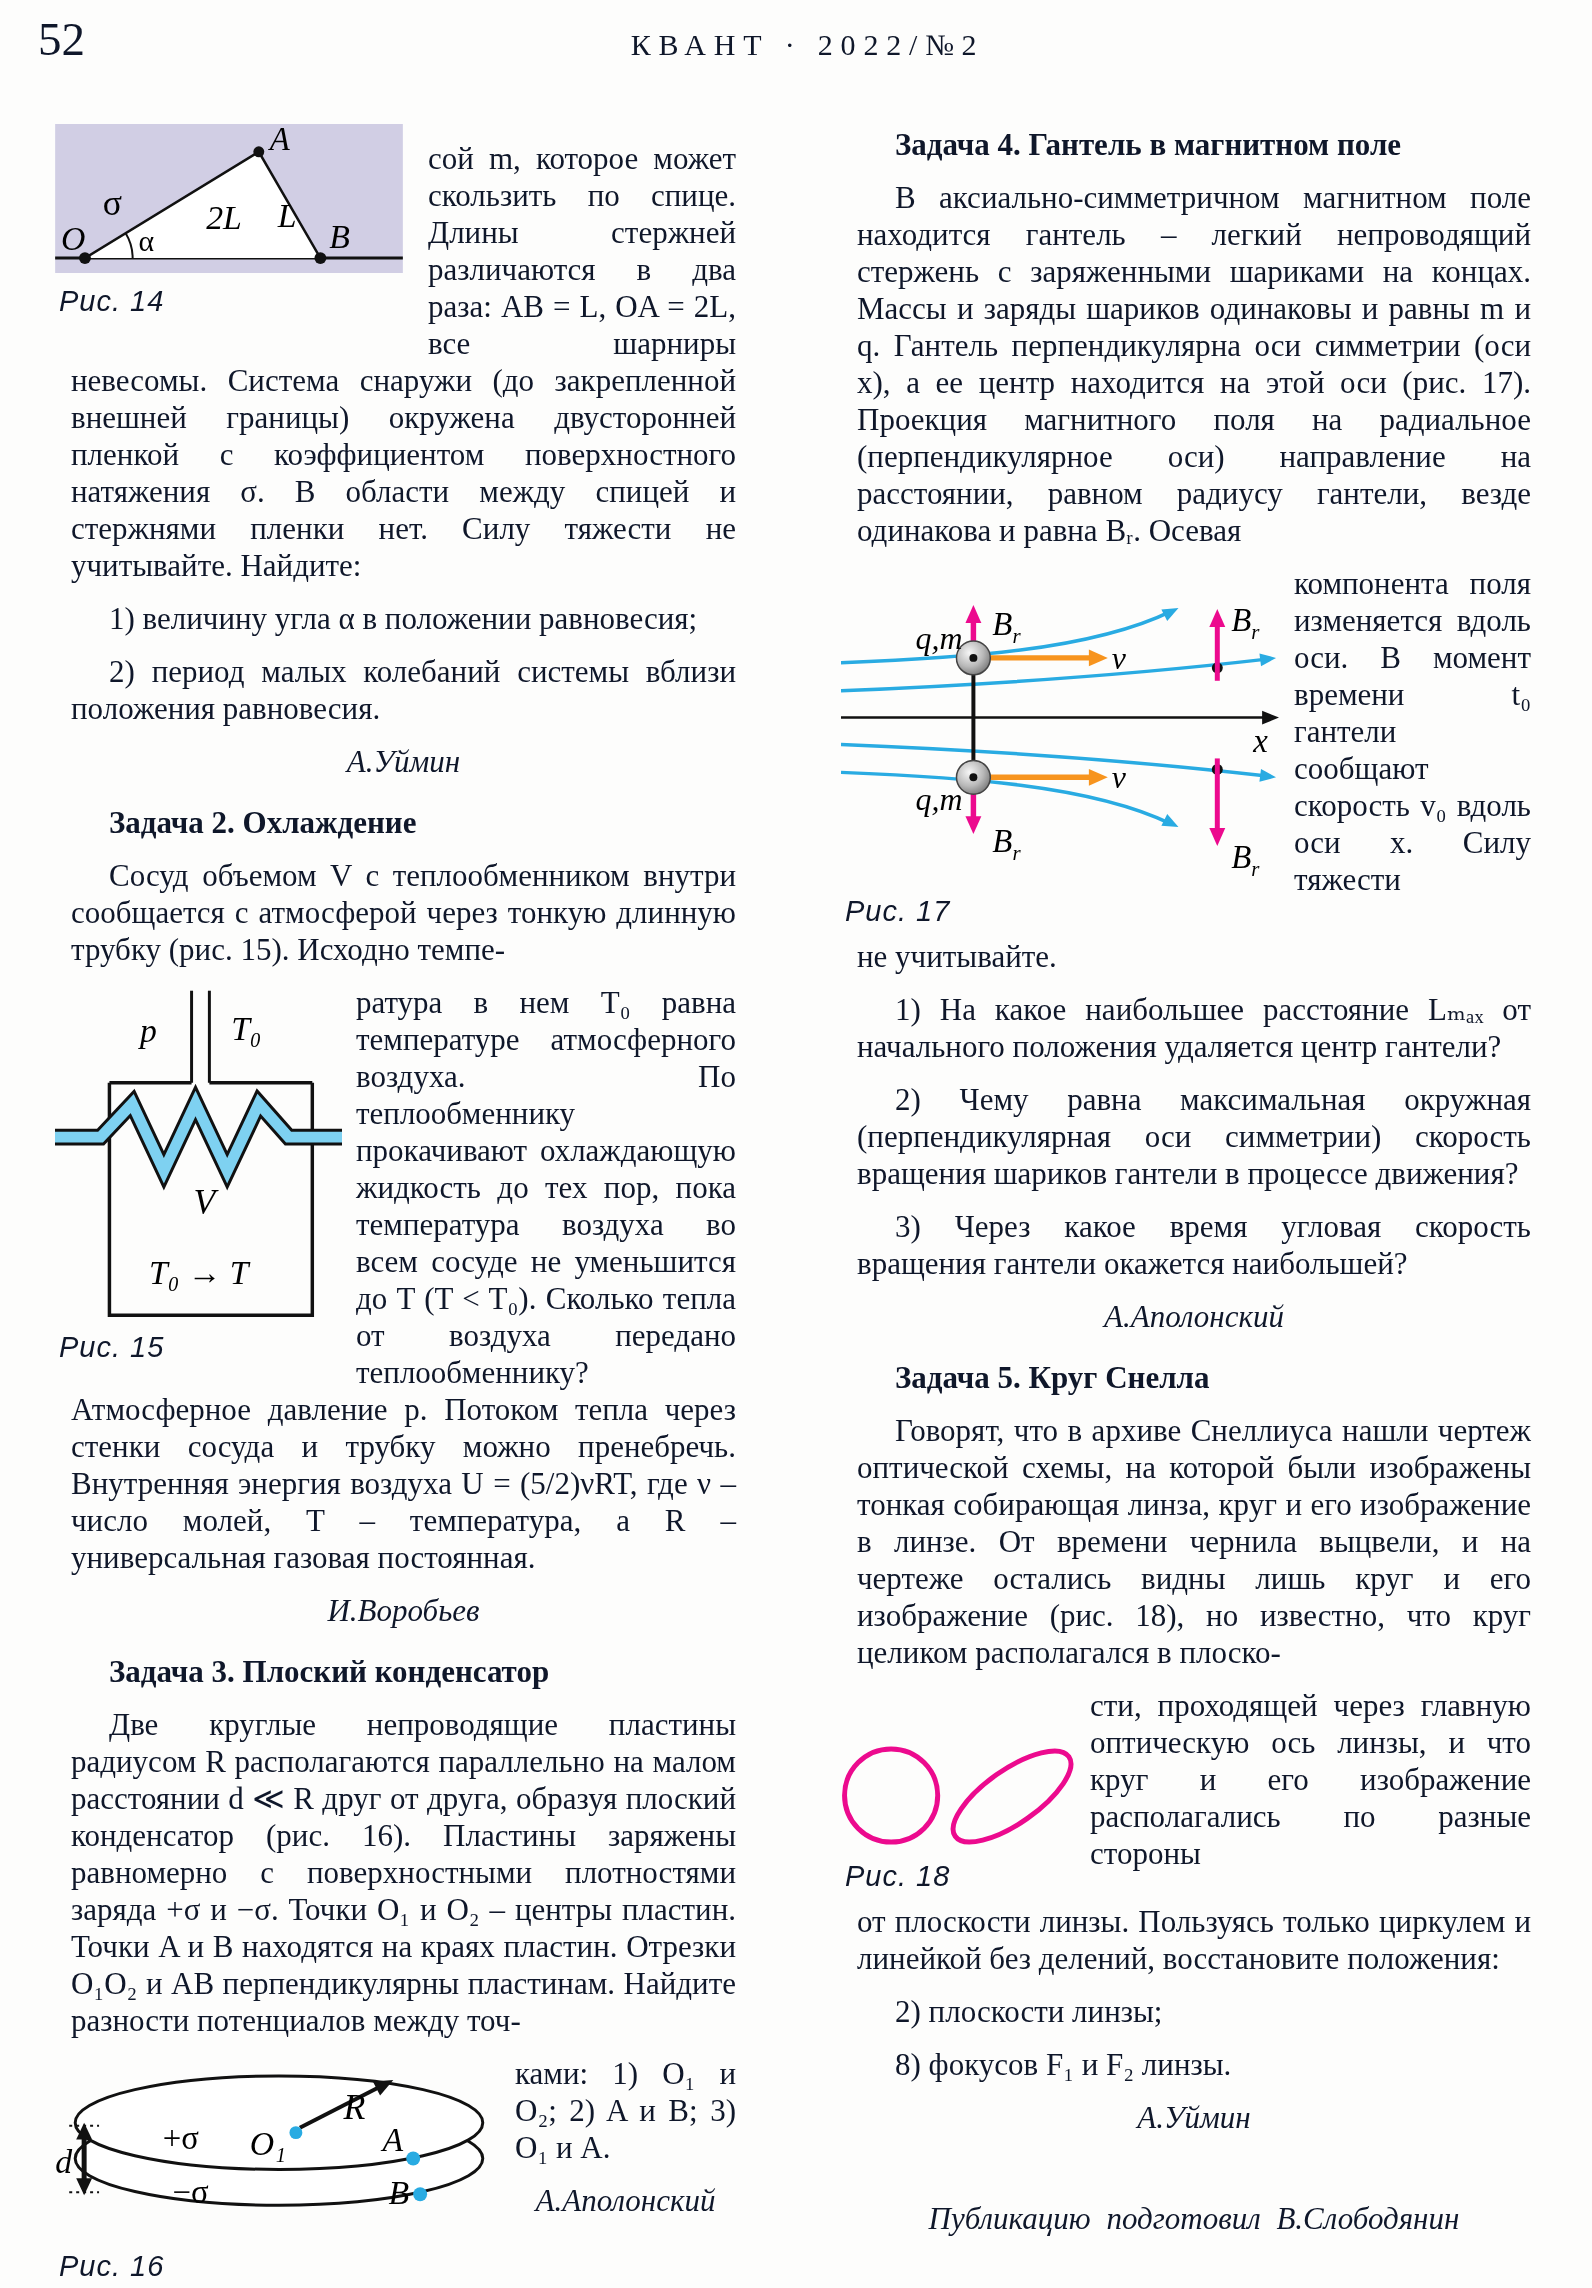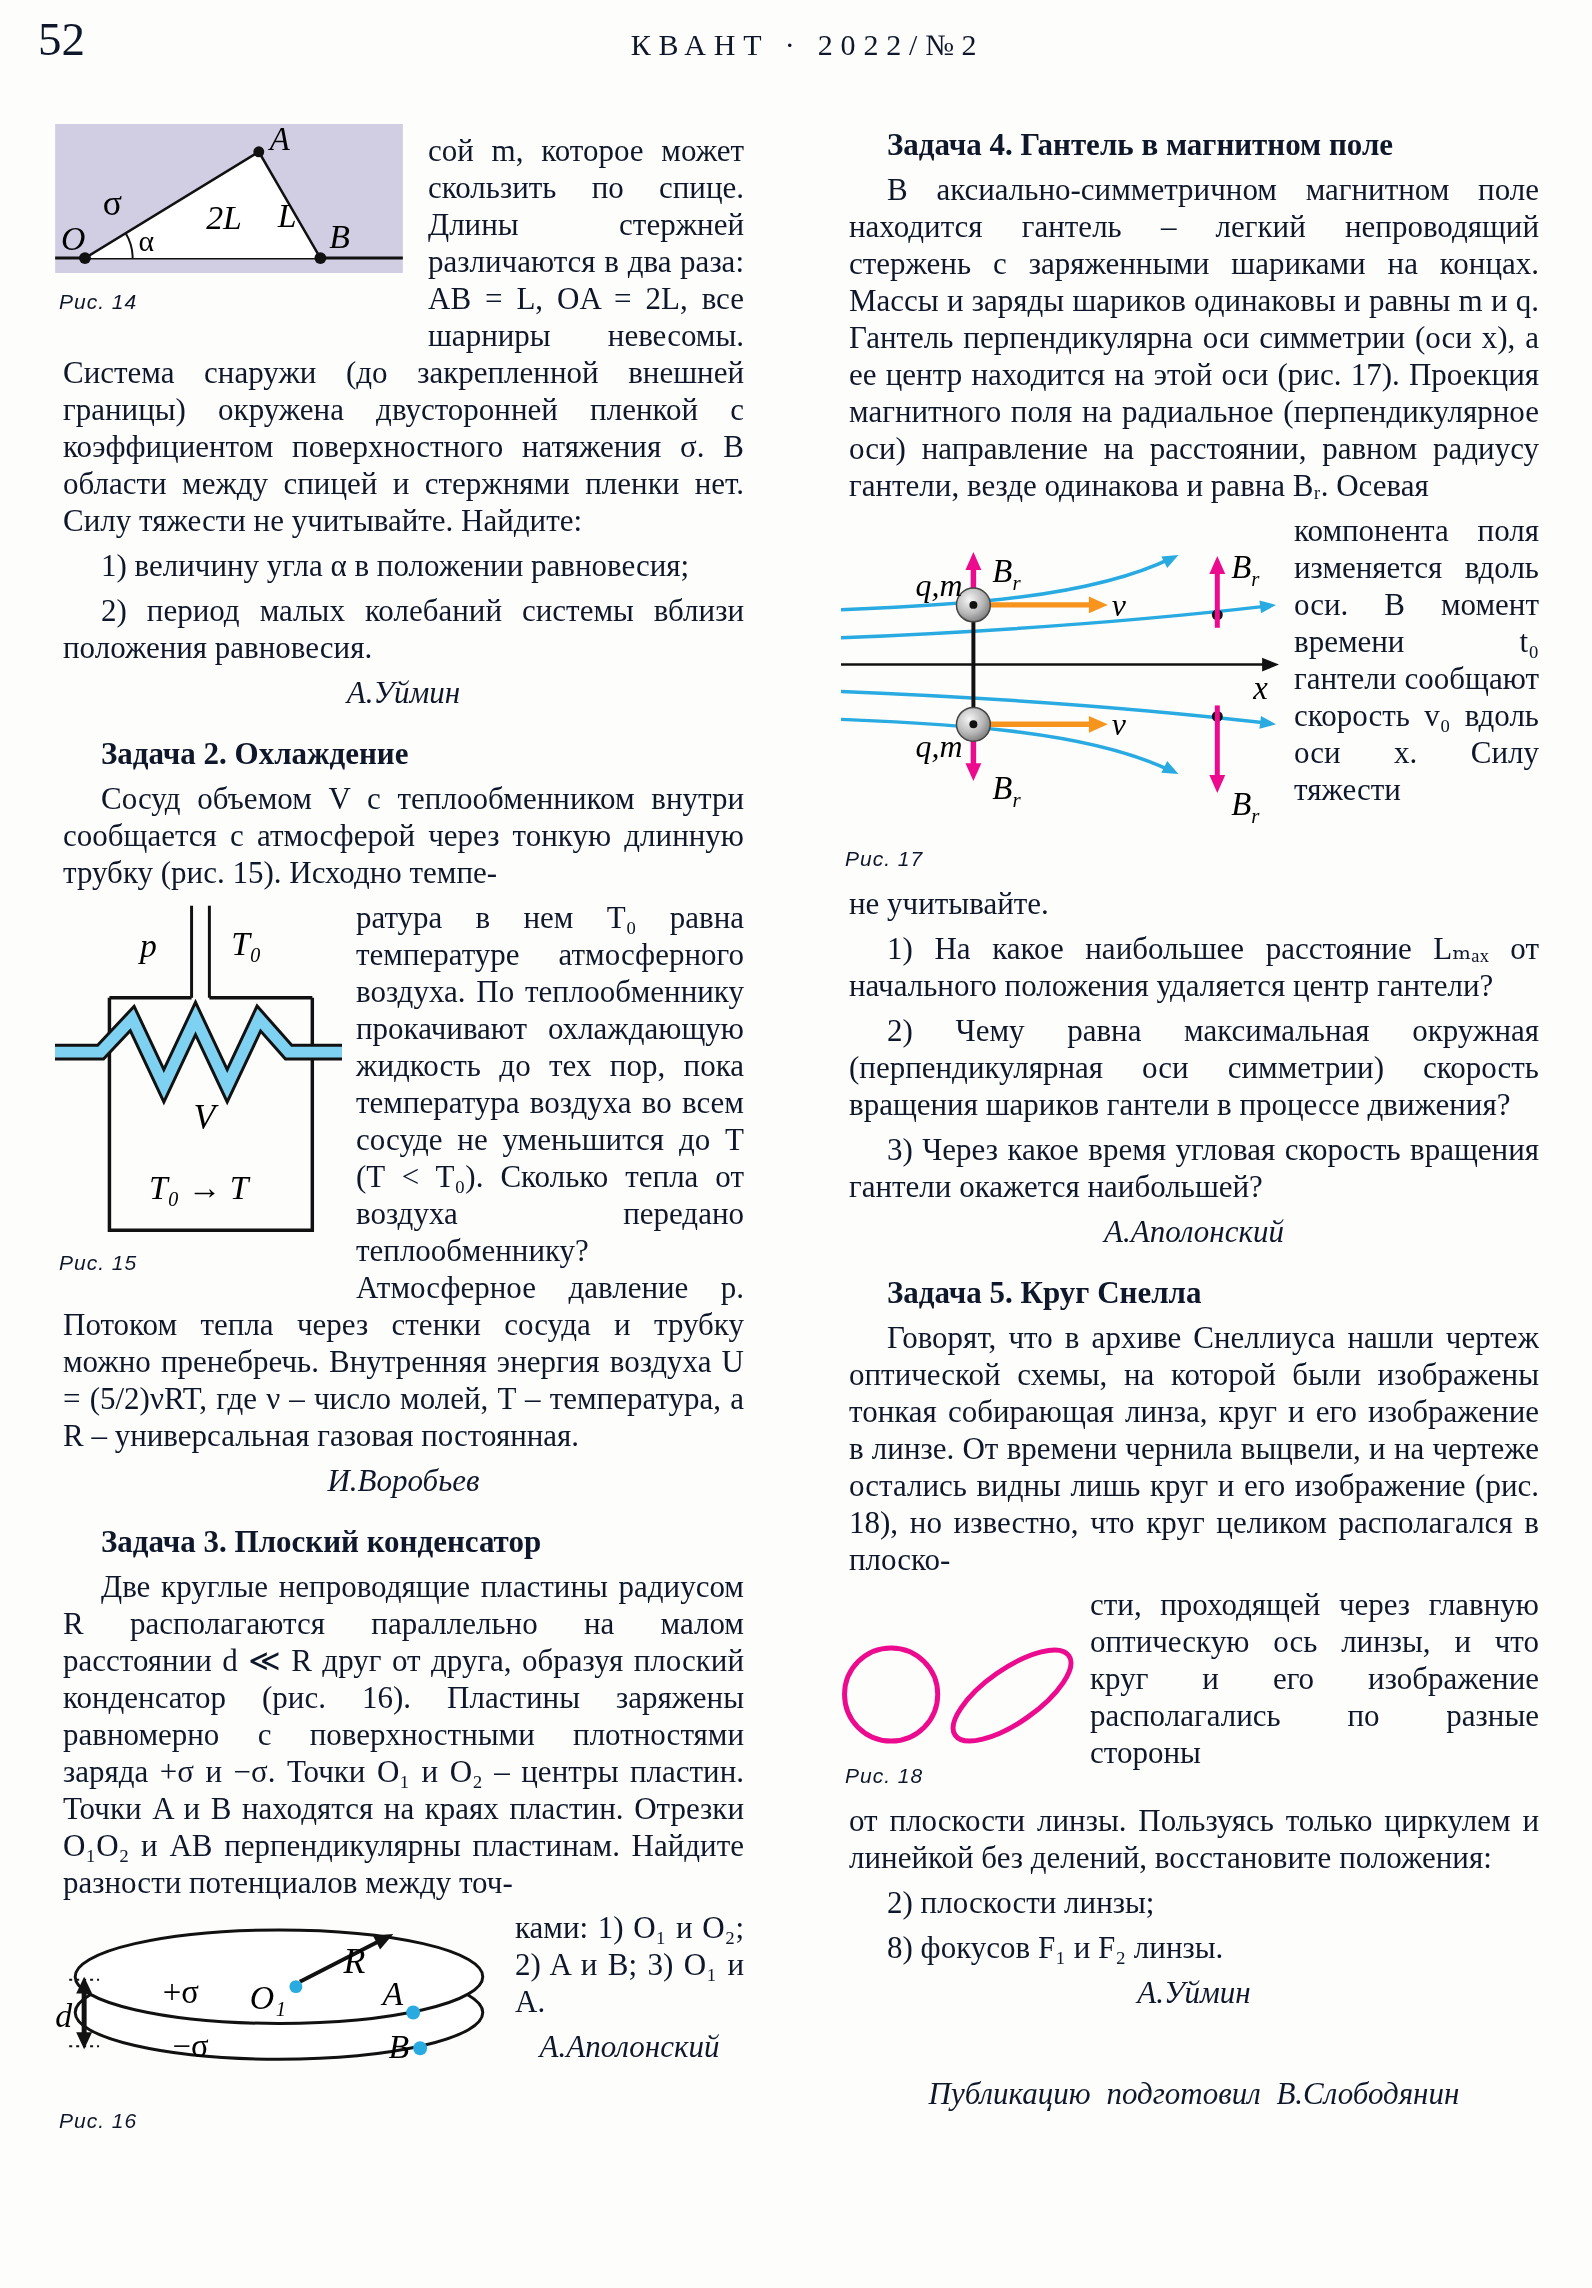--- a/index.html
+++ b/index.html
@@ -4,34 +4,34 @@
 <style>
   html,body{margin:0;padding:0;background:#ffffff;}
   .page{position:relative;width:1592px;height:2289px;background:#fdfdfc;
         font-family:"Liberation Serif","DejaVu Serif",serif;color:#0f172a;overflow:hidden;padding-left:23px;}
   .pageno{position:absolute;left:38px;top:12px;font-size:47px;}
   .journal{position:absolute;left:0;right:0;top:28px;text-align:center;
            font-size:30px;letter-spacing:0.26em;}
   .col{position:absolute;top:124px;font-size:31px;line-height:37px;text-align:justify;}
   .col-left{left:55px;width:697px;}
   .col-right{left:841px;width:706px;}
-  p{margin:8px;}
+  p{margin:16px;}
   .indent{text-indent:38px;}
   .task-title{font-weight:bold;text-indent:38px;margin-top:24px;margin-bottom:6px;text-align:left;}
   .first-title{margin-top:2px;}
   .author{text-align:center;font-style:italic;margin-top:2px;}
   .clear{clear:left;}
   .figL{float:left;}
   .fig14{width:348px;margin:0 25px 8px 0;}
   .fig15{width:287px;margin:4px 14px 8px 0;}
   .fig16{width:443px;margin:16px 17px 8px 0;}
   .fig17{width:443px;margin:36px 10px 8px 0;}
   .fig18{width:239px;margin:52px 10px 8px 0;}
   .fig-caption{font-family:"Liberation Sans","DejaVu Sans",sans-serif;font-style:italic;
-               font-size:21px;margin:8px 0 0 4px;letter-spacing:1px;text-align:left;text-indent:0;}
+               font-size:29px;margin:8px 0 0 4px;letter-spacing:1px;text-align:left;text-indent:0;}
   .pub{text-align:center;font-style:italic;margin-top:64px;word-spacing:8px;}
   svg{display:block;}
   svg text{font-family:"Liberation Serif","DejaVu Serif",serif;}
   .it{font-style:italic;}
 </style>
 </head>
 <body>
 
 <div class="page">
 

